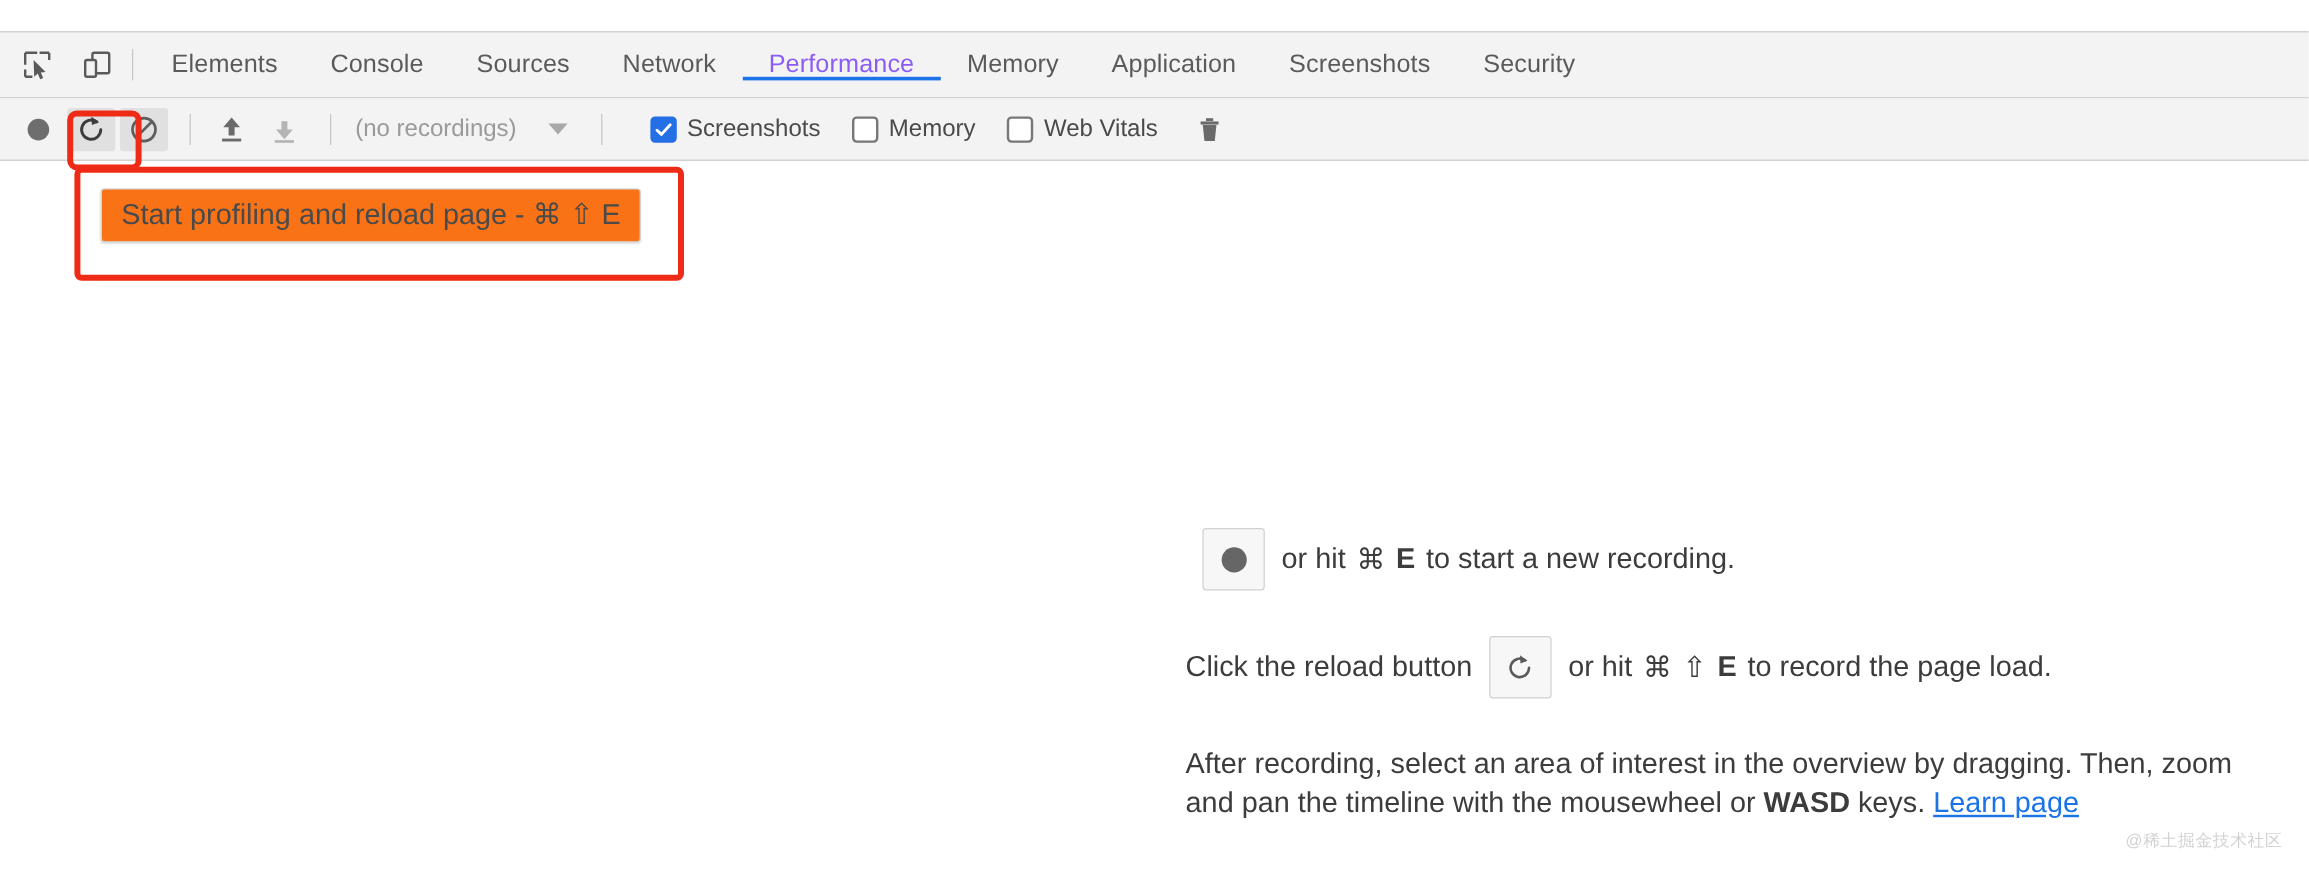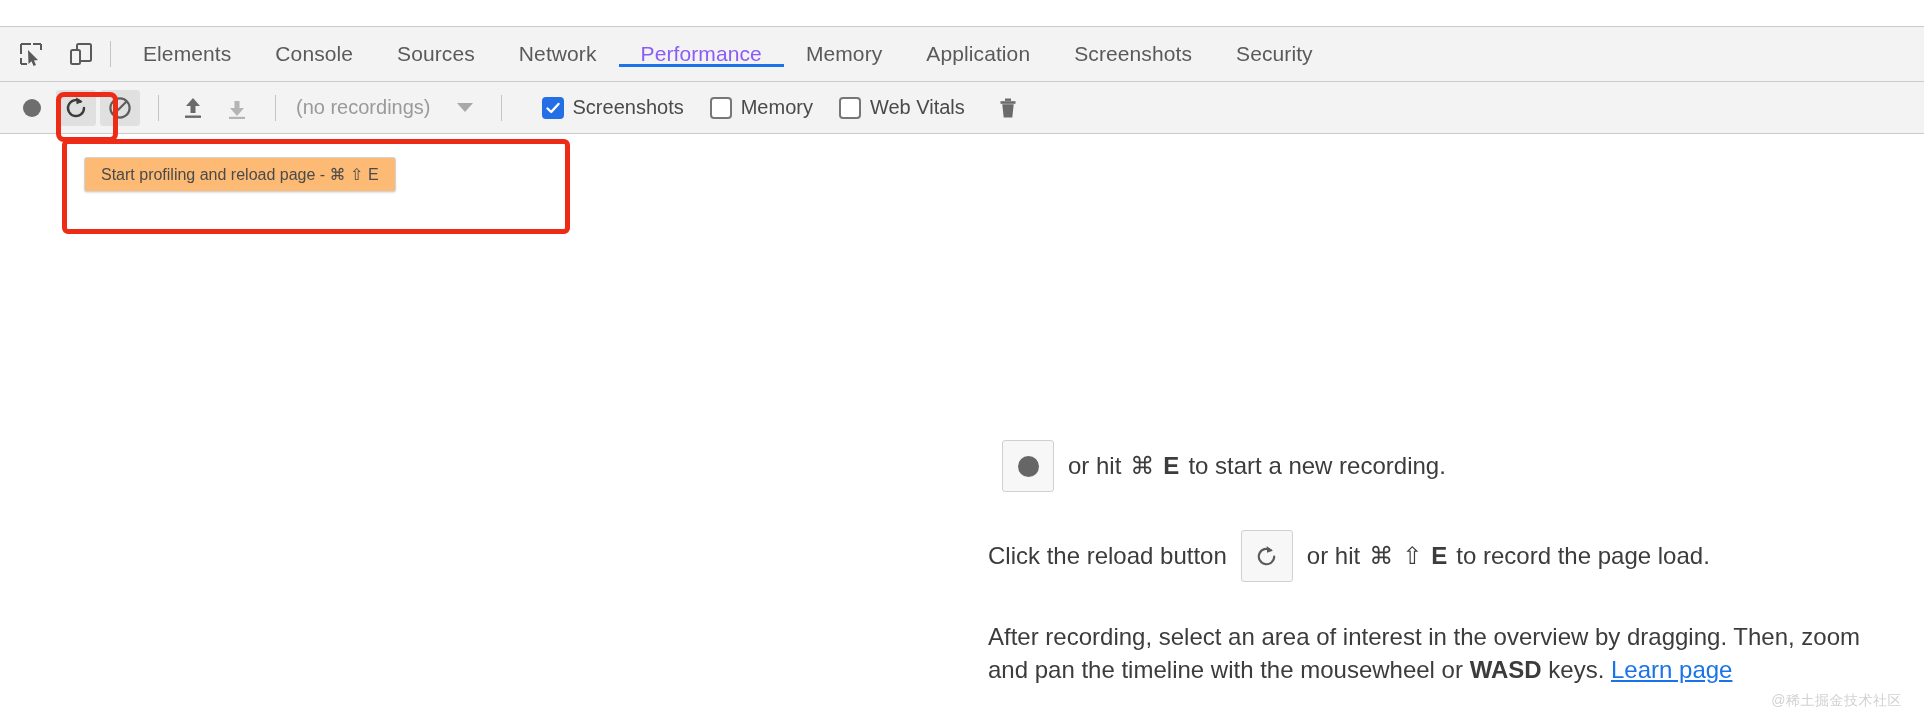--- a/index.html
+++ b/index.html
@@ -153,25 +153,25 @@
     border: 5px solid #ee2b16;
     border-radius: 6px;
     pointer-events: none;
     z-index: 39;
   }
 
   
   .tooltip {
     position: absolute;
     left: 84px; top: 157px;
-    background: #fdba74;
+    background: #f97316;
     border: 1px solid #d3d3d3;
     border-radius: 3px;
     padding: 7px 16px;
-    font-size: 16px;
+    font-size: 24px;
     color: #4a4a4a;
     white-space: nowrap;
     z-index: 38;
     box-shadow: 0 1px 2px rgba(0,0,0,.12);
   }
 
   
   .landing {
     position: absolute;
     left: 988px; top: 440px;

